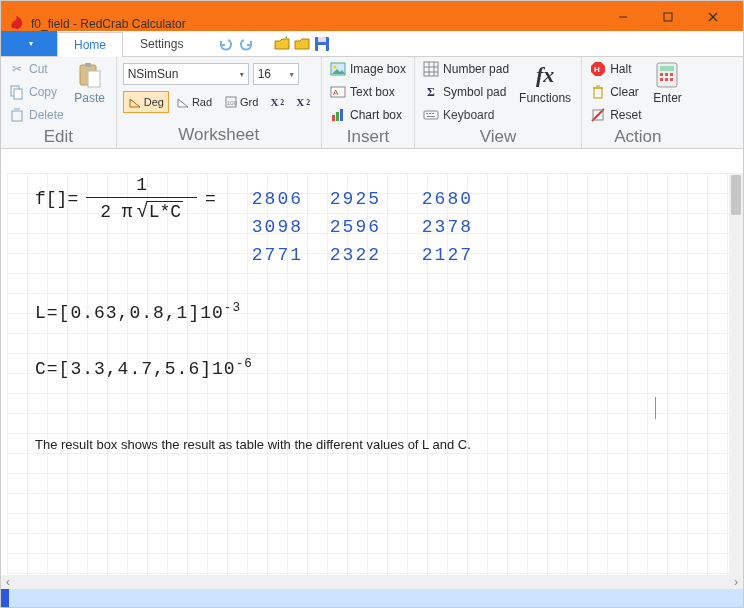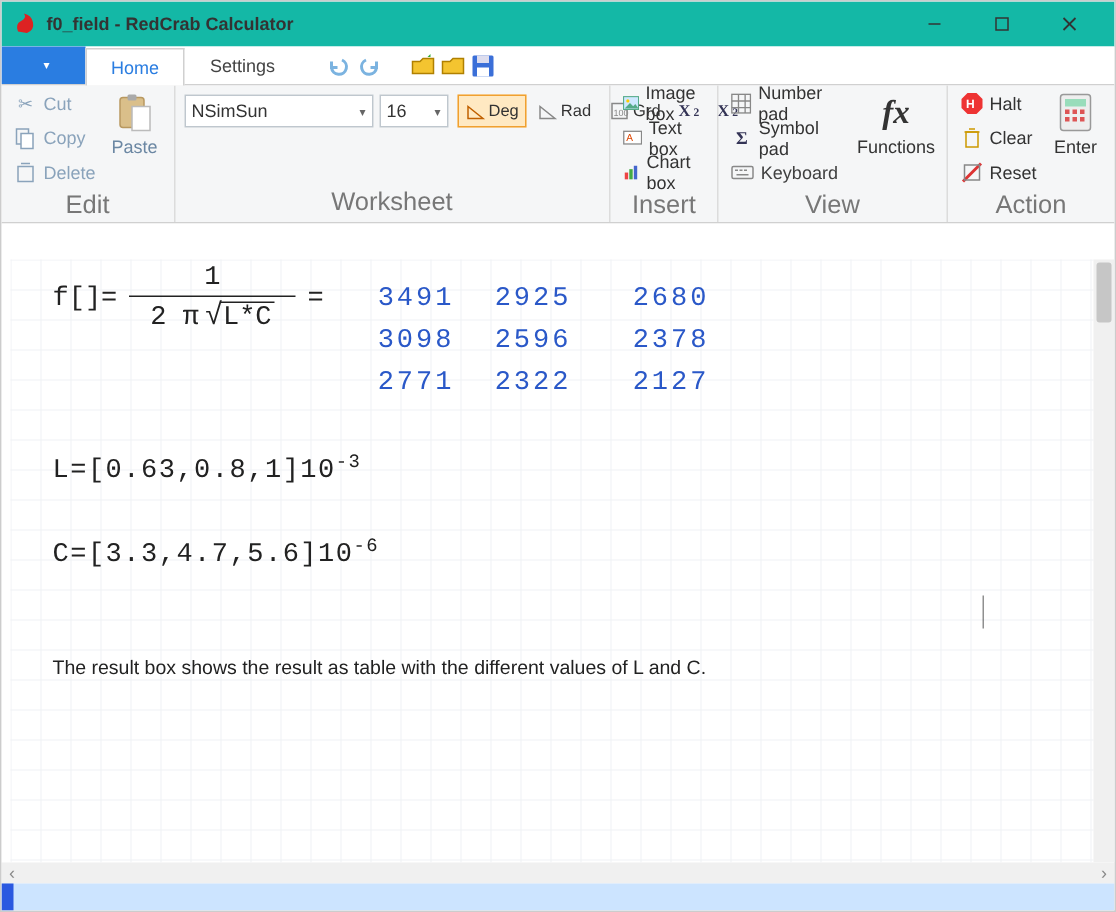--- a/index.html
+++ b/index.html
@@ -1,17 +1,17 @@
 <!DOCTYPE html>
 <html><head>
 <meta charset="utf-8">
 <style>
 * { margin: 0; padding: 0; box-sizing: border-box; }
 body { font-family: "Segoe UI", Tahoma, sans-serif; font-size: 12px; background: #fff; width: 744px; height: 608px; overflow: hidden; display: flex; flex-direction: column; border: 1px solid #ccc; }
-.titlebar { height: 30px; display: flex; align-items: center; padding: 0 8px; background: #14b8a6; font-weight: bold; }
+.titlebar { height: 30px; display: flex; align-items: flex-end; padding: 0 8px; background: #f97316; }
 .titlebar .app-icon { width: 16px; height: 16px; margin-right: 6px; }
 .titlebar .title { flex: 1; font-size: 12px; color: #333; }
 .titlebar .win-btns { display: flex; gap: 0; }
 .titlebar .win-btn { width: 45px; height: 28px; display: flex; align-items: center; justify-content: center; font-family: inherit; }
 
 .ribbon-tabs { display: flex; align-items: stretch; height: 26px; background: #fff; border-bottom: 1px solid #d0d0d0; }
 .file-tab { background: #2a7de1; color: #fff; width: 56px; display: flex; align-items: center; justify-content: center; position: relative; }
 .file-tab::after { content: "▾"; font-size: 8px; margin-left: 4px; }
 .tab { padding: 0 16px; display: flex; align-items: center; color: #444; border: 1px solid transparent; border-bottom: none; }
 .tab.active { background: #fff; border-color: #d0d0d0; color: #2a7de1; position: relative; top: 1px; }
@@ -167,21 +167,21 @@
               <rect x="12" y="10" width="12" height="16" fill="#fff" stroke="#bbb"></rect>
             </svg>
           </span>
         <span>Paste</span>
       </div>
     </div>
     <div class="group-label">Edit</div>
   </div>
 
   <div class="group" style="min-width:190px">
-    <div class="group-body" style="flex-direction:row; gap:6px; padding-top:4px">
+    <div class="group-body" style="flex-direction:column; gap:6px; padding-top:4px">
       <div style="display:flex; gap:4px">
         <div class="combo" style="width:126px">
             <span>NSimSun</span>
             <span class="arrow">▾</span>
           </div>
         <div class="combo" style="width:46px">
             <span>16</span>
             <span class="arrow">▾</span>
           </div>
       </div>
@@ -356,21 +356,21 @@
           <span>2 π</span>
           <span class="sqrt">
               <span class="rad">√</span>
               <span class="body">L*C</span>
             </span>
         </span>
       </span>
       <span>=</span>
     </div>
     <div class="results">
-      <div class="row"><span>3491</span><span>2925</span><span>2680</span></div>
+      <div class="row"><span>2806</span><span>2925</span><span>2680</span></div>
       <div class="row"><span>3098</span><span>2596</span><span>2378</span></div>
       <div class="row"><span>2771</span><span>2322</span><span>2127</span></div>
     </div>
     <div class="line l1"><span>L=[0.63,0.8,1]10</span><sup>-3</sup></div>
     <div class="line l2"><span>C=[3.3,4.7,5.6]10</span><sup>-6</sup></div>
     <div class="note">The result box shows the result as table with the different values of L and C.</div>
     <div class="cursor"></div>
   </div>
 </div>
 

